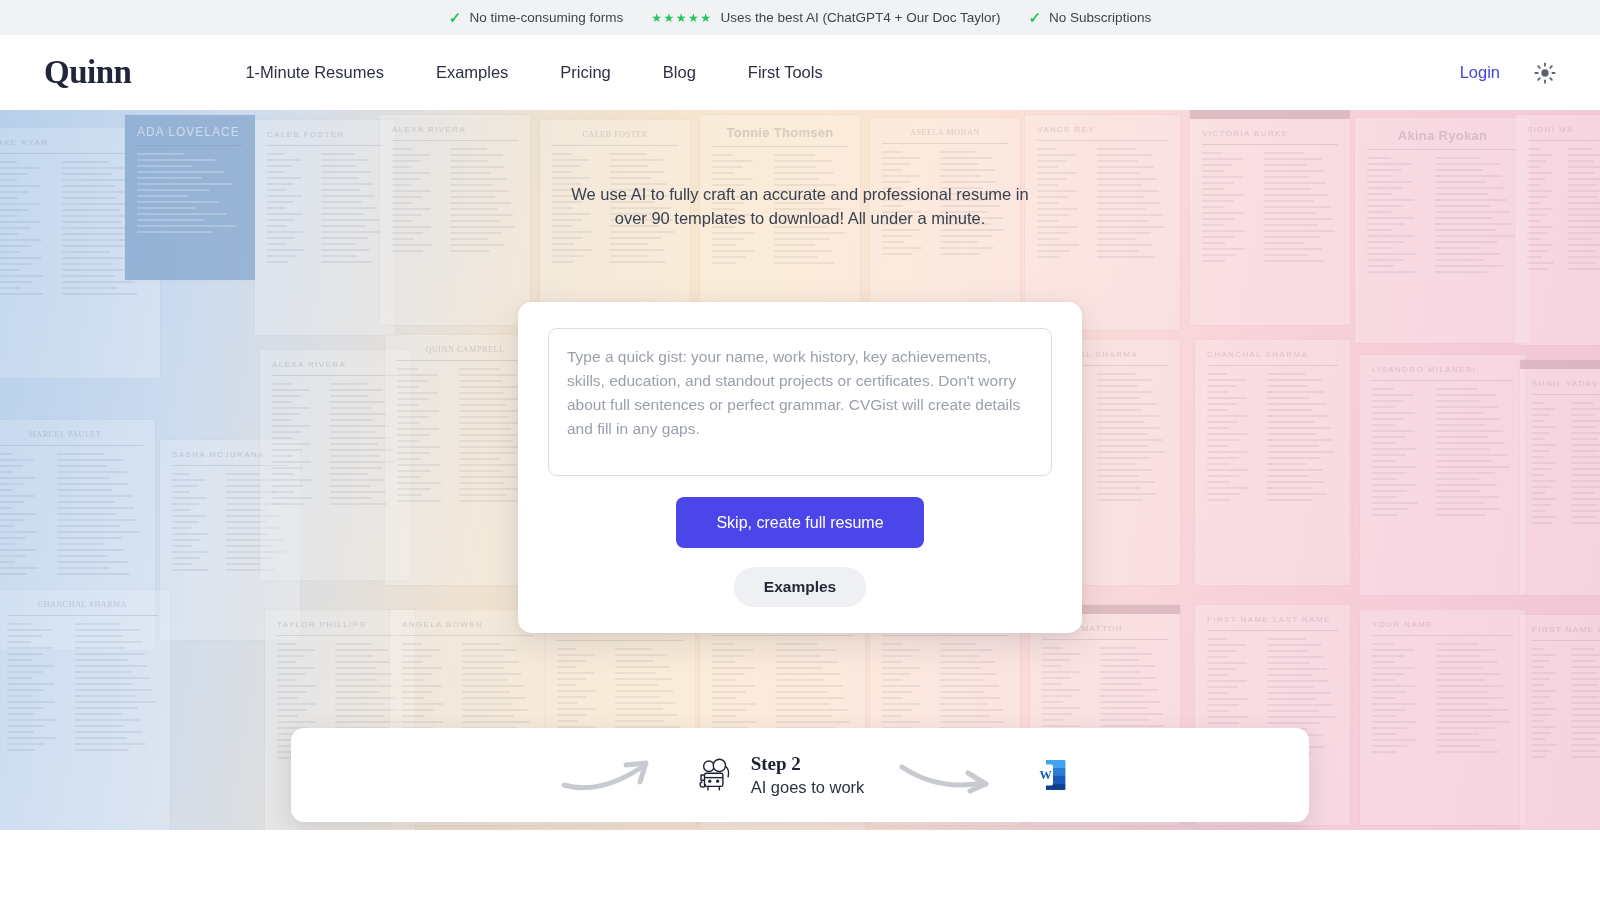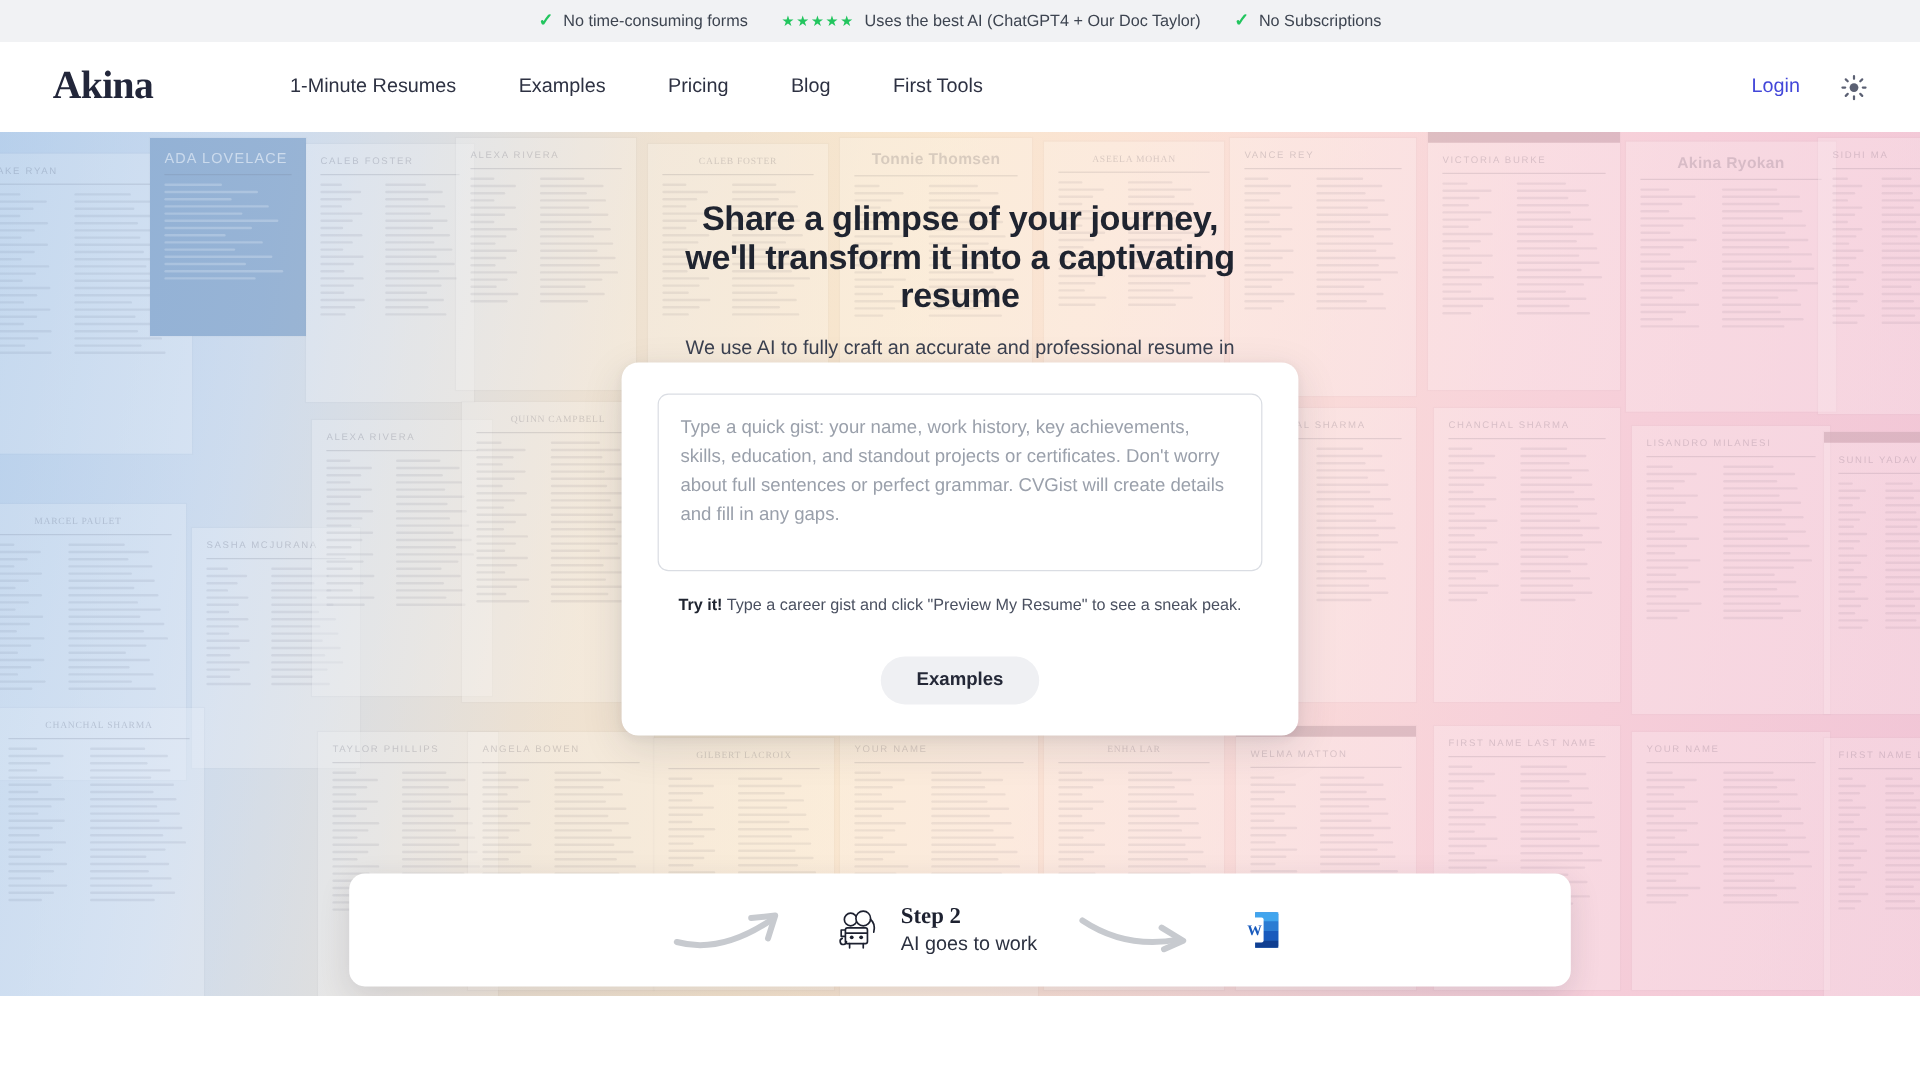--- a/index.html
+++ b/index.html
@@ -267,21 +267,21 @@
     <span class="stars">★★★★★</span>
     <span>Uses the best AI (ChatGPT4 + Our Doc Taylor)</span>
   </div>
   <div class="announce-item">
     <span class="check-icon">✓</span>
     <span>No Subscriptions</span>
   </div>
 </div>
 
 <header class="nav">
-  <div class="logo">Akina</div>
+  <div class="logo">Quinn</div>
   <nav class="nav-links">
     <a class="nav-link" href="#">1-Minute Resumes</a>
     <a class="nav-link" href="#">Examples</a>
     <a class="nav-link" href="#">Pricing</a>
     <a class="nav-link" href="#">Blog</a>
     <a class="nav-link" href="#">First Tools</a>
   </nav>
   <div class="nav-right">
     <a class="login-link" href="#">Login</a>
     <span>
@@ -1879,32 +1879,29 @@
             <div class="ln" style="width: 79%;"></div>
             <div class="ln" style="width: 59%;"></div>
             <div class="ln" style="width: 82%;"></div>
           </div>
         </div>
       </div>
       <div style="position: absolute; inset: 0px; pointer-events: none; background: linear-gradient(100deg, rgba(150, 185, 225, 0.42) 0%, rgba(176, 200, 230, 0.34) 14%, rgba(236, 215, 185, 0.34) 32%, rgba(250, 226, 190, 0.38) 46%, rgba(250, 215, 200, 0.36) 60%, rgba(246, 198, 208, 0.4) 76%, rgba(240, 186, 205, 0.44) 100%);"></div>
     </div>
 
   <div class="hero-copy">
-    <h1 class="hero-title">Share a glimpse of your journey, we'll transform it into a captivating resume</h1>
     <p class="hero-sub">We use AI to fully craft an accurate and professional resume in over 90 templates to download! All under a minute.</p>
   </div>
 
   <div class="gist-card">
     <textarea class="gist-textarea" placeholder="Type a quick gist: your name, work history, key achievements, skills, education, and standout projects or certificates. Don't worry about full sentences or perfect grammar. CVGist will create details and fill in any gaps." style=""></textarea>
 
-    <div class="try-it">
-      <b>Try it!</b><span> Type a career gist and click "Preview My Resume" to see a sneak peak.</span>
-    </div>
 
     <div class="btn-row">
+      <button class="btn btn-secondary">Skip, create full resume</button>
     </div>
 
     <div class="examples-row">
       <button class="btn-examples">Examples</button>
     </div>
   </div>
 
   <div class="steps">
 
 

